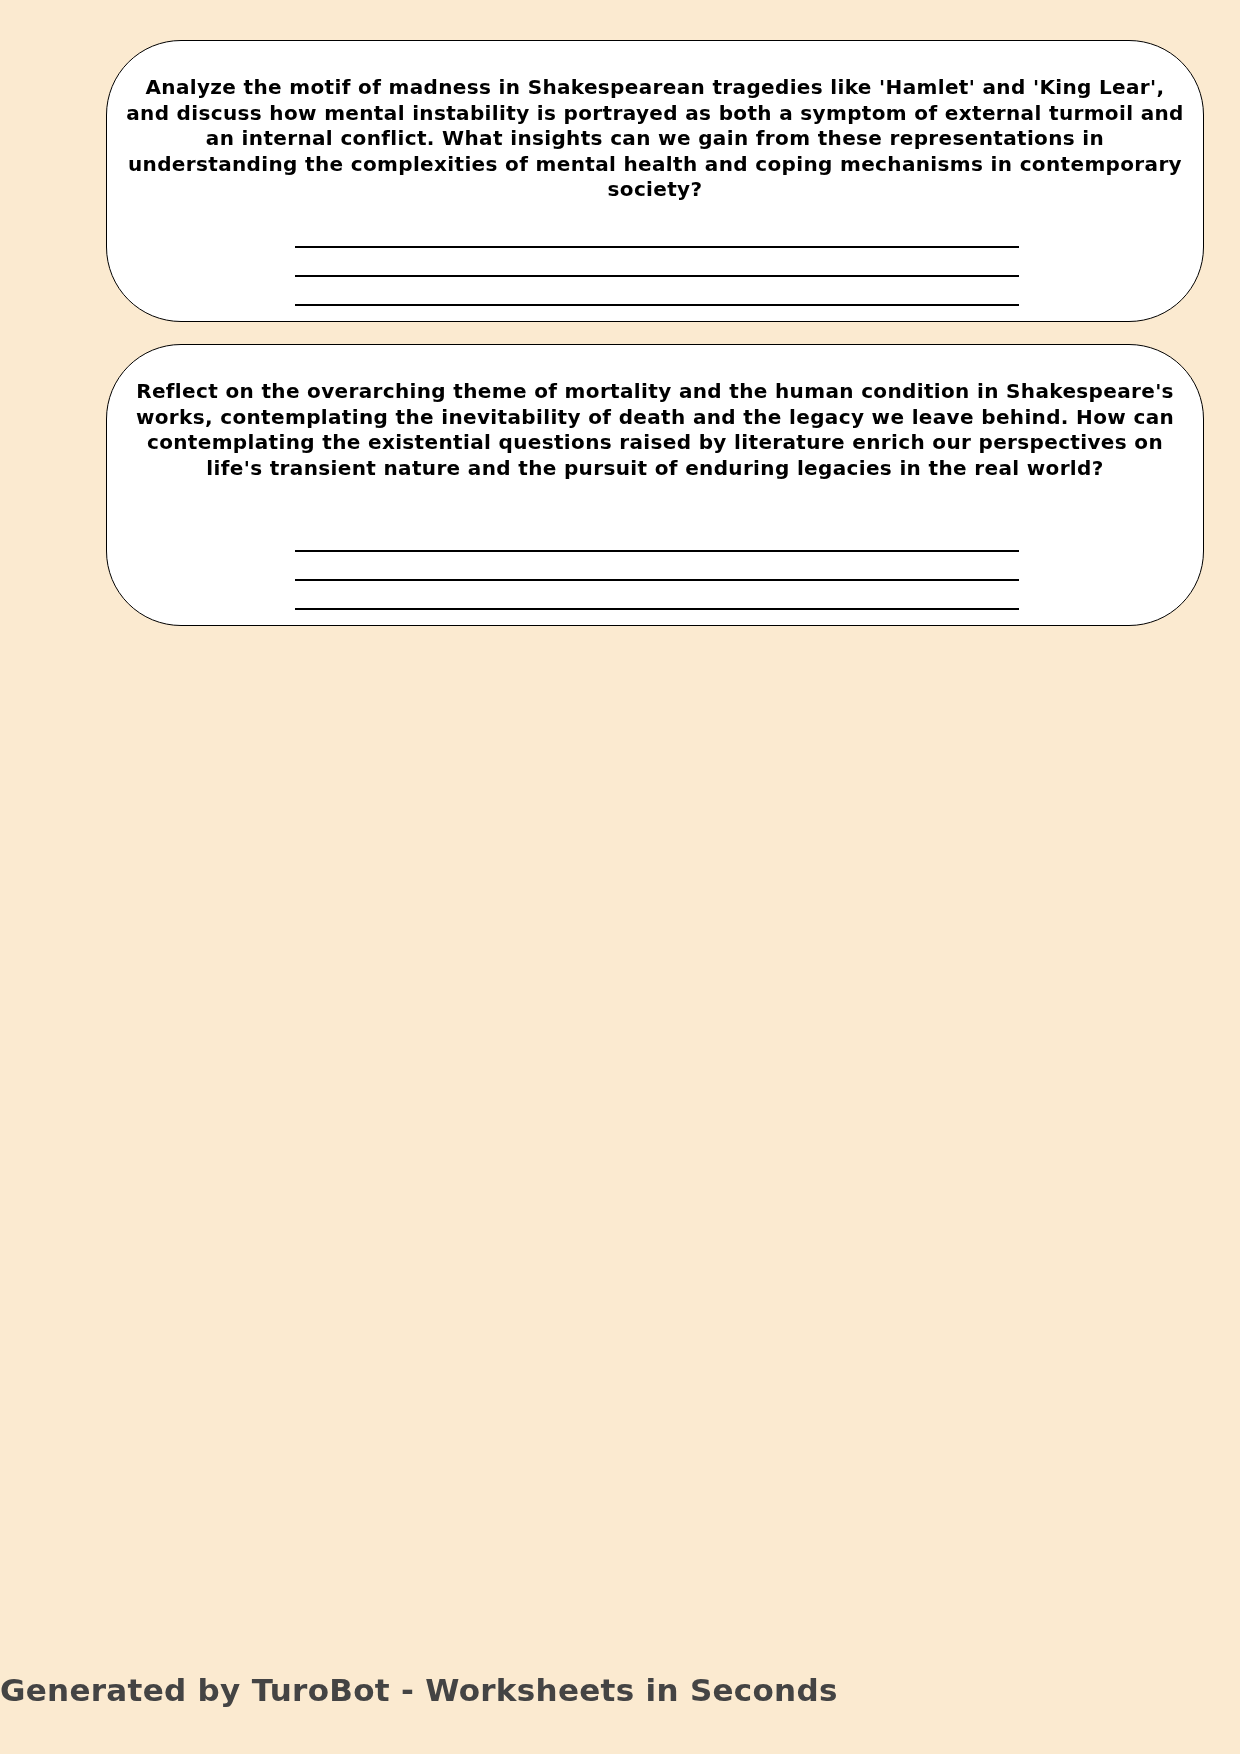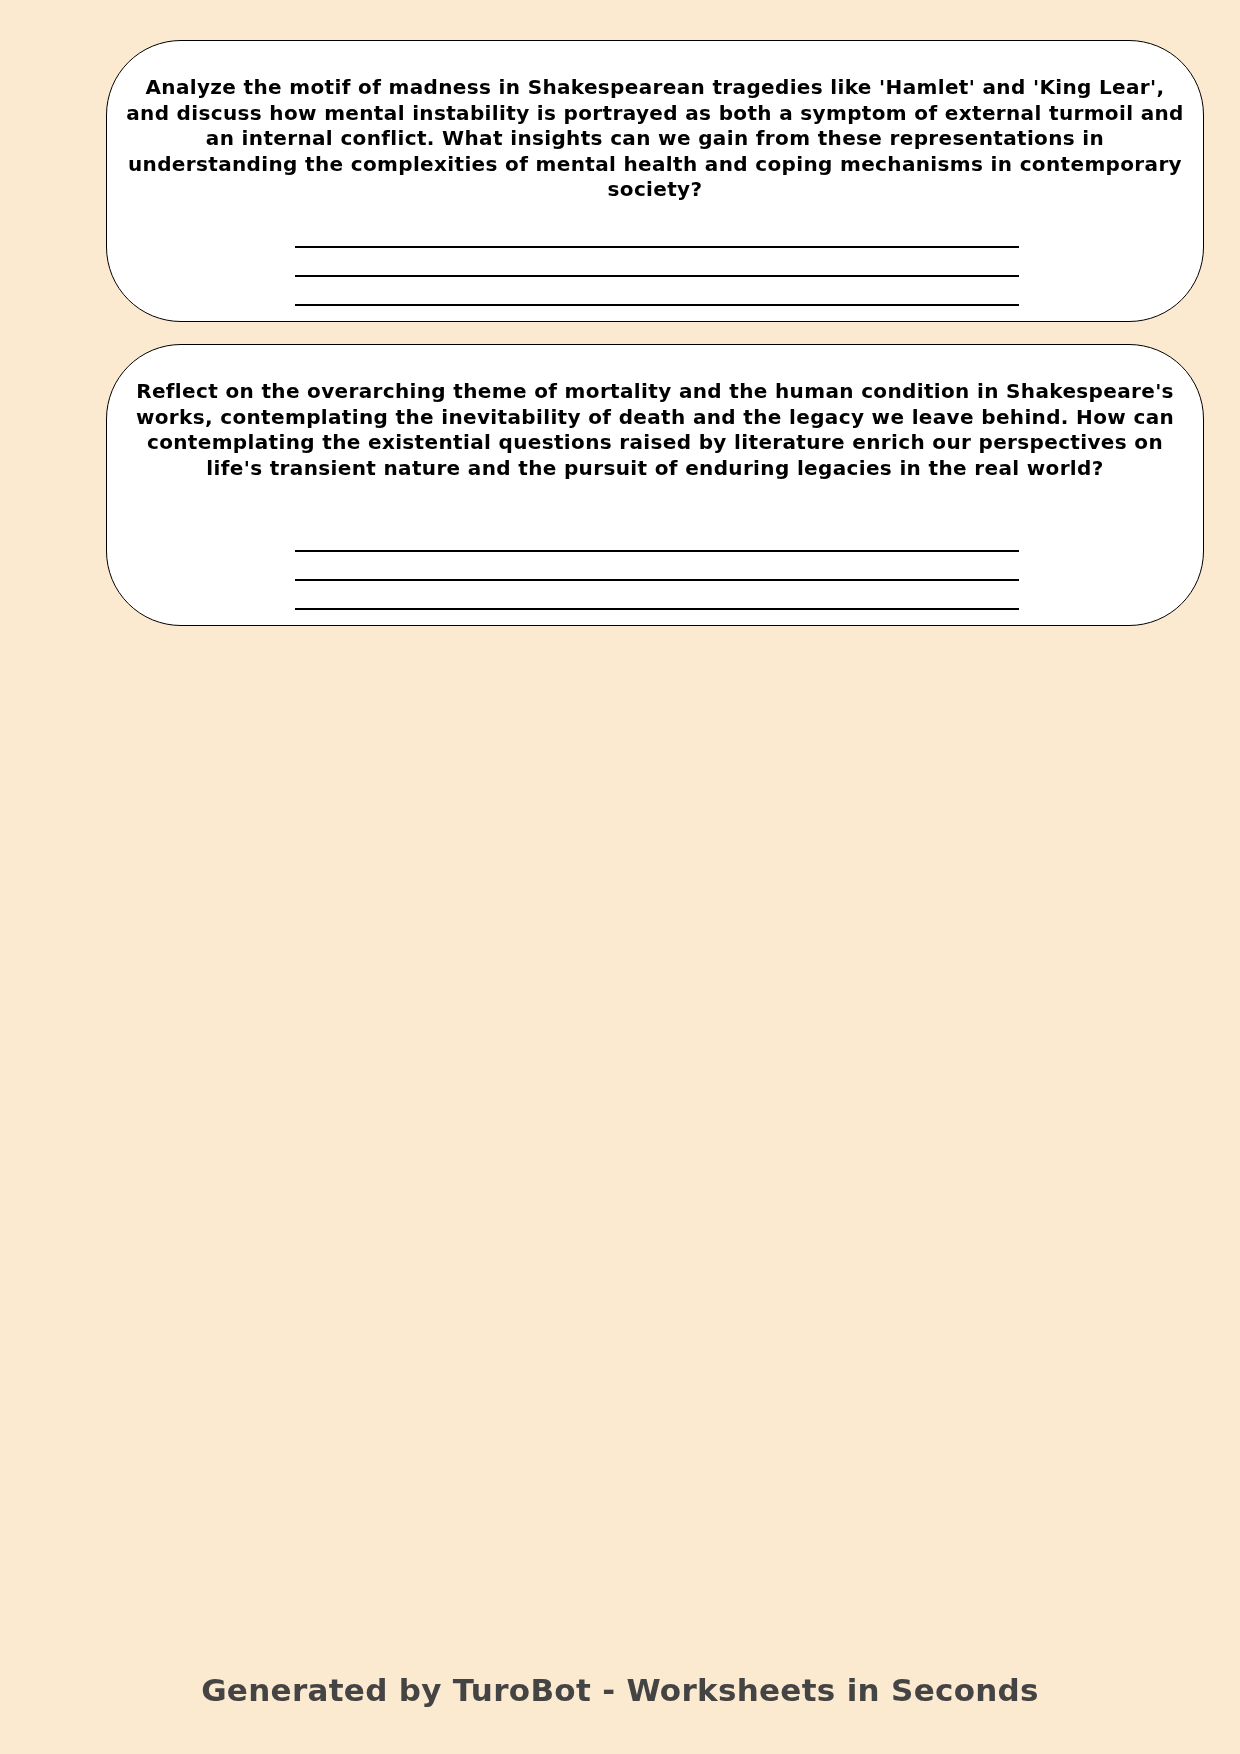--- a/index.html
+++ b/index.html
@@ -31,21 +31,21 @@
   }
   .aline {
     position: absolute;
     left: 188px; width: 724px;
     height: 0;
     border-top: 2px solid #000;
   }
   .footer {
     position: absolute;
     left: 0; width: 1240px; top: 1672px;
-    text-align: center;
+    text-align: left;
     font-weight: bold;
     font-size: 31px;
     color: #444444;
     letter-spacing: 0.3px;
   }
 </style>
 </head>
 <body>
 
 <div class="qbox" style="top:40px;">

